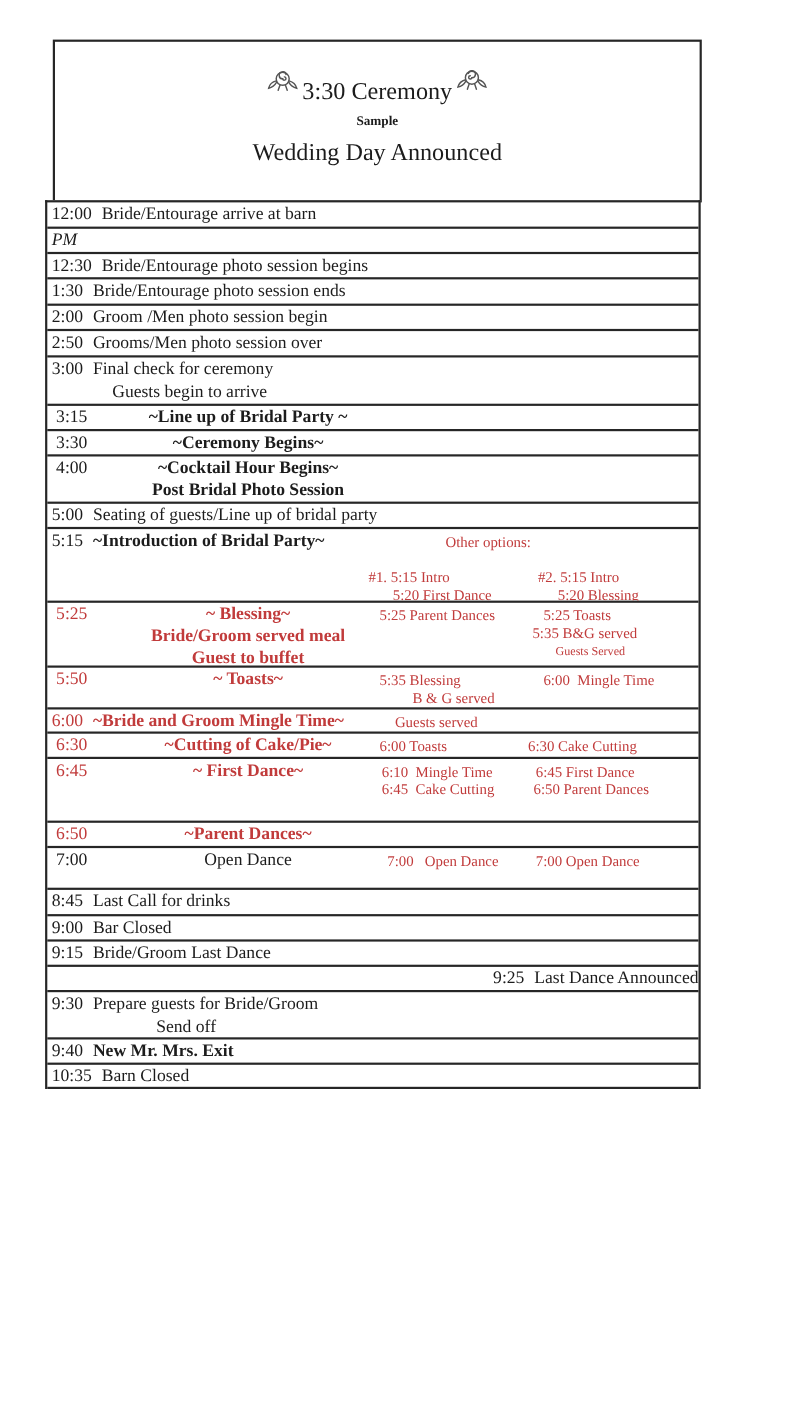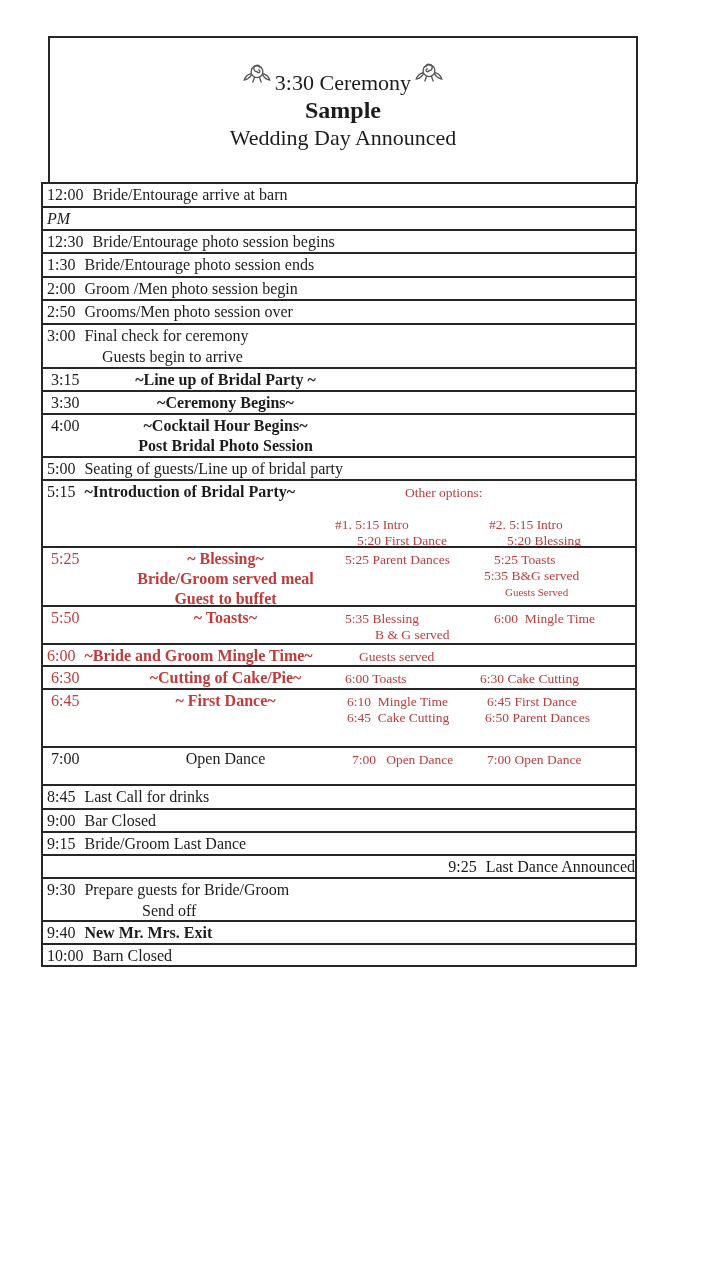--- a/index.html
+++ b/index.html
@@ -6,21 +6,21 @@
   .page{
     position:relative;width:648px;height:1280px;background:#ffffff;overflow:hidden;
     font-family:"Liberation Serif","DejaVu Serif",serif;color:#1c1c1c;
   }
   
   .headerbox{
     position:absolute;left:48px;top:36px;width:590px;height:148px;
     border:2px solid #262626;box-sizing:border-box;text-align:center;background:#fff;
   }
   .h-line1{margin-top:32px;font-size:22px;line-height:26px;display:flex;justify-content:center;align-items:center;gap:3px;}
-  .h-line2{font-size:24px;font-weight:bold;line-height:28px;}
+  .h-line2{font-size:12px;font-weight:bold;line-height:28px;}
   .h-line3{font-size:22px;line-height:28px;}
   .rose{width:30px;height:24px;flex:0 0 auto;}
   .rose.left{transform:translateY(-9px);}
   .rose.right{transform:translateY(-10px) scaleX(-1);}
   
   .rowsbox{
     position:absolute;left:41px;top:182px;width:596px;
     border:2px solid #262626;border-bottom:none;box-sizing:border-box;background:#fff;
   }
   .row{position:relative;border-bottom:2px solid #262626;box-sizing:border-box;font-size:16px;overflow:hidden;}
@@ -184,20 +184,26 @@
         </div>
         <div class="colzone c2">
           <div class="cline" style="padding-left: 16px;">6:10  Mingle Time</div>
           <div class="cline" style="padding-left: 16px;">6:45  Cake Cutting</div>
         </div>
         <div class="colzone c3">
           <div class="cline" style="padding-left: 9px;">6:45 First Dance</div>
           <div class="cline" style="padding-left: 7px;">6:50 Parent Dances</div>
         </div>
       </div>
+      <div class="row center" style="height: 23px;">
+        <span class="time-abs red">6:50</span>
+        <div class="mainzone">
+          <div class="mline b red">~Parent Dances~</div>
+        </div>
+      </div>
       <div class="row center" style="height: 38px;">
         <span class="time-abs">7:00</span>
         <div class="mainzone">
           <div class="mline">Open Dance</div>
         </div>
         <div class="colzone c2">
           <div class="cline" style="padding-left: 21px;">7:00   Open Dance</div>
         </div>
         <div class="colzone c3">
           <div class="cline" style="padding-left: 9px;">7:00 Open Dance</div>
@@ -216,17 +222,17 @@
         <div class="line"><span class="time">9:25</span><span class="txt">Last Dance Announced</span></div>
       </div>
       <div class="row" style="height: 43px;">
         <div class="line"><span class="time">9:30</span><span class="txt">Prepare guests for Bride/Groom</span></div>
         <div class="line" style="padding-left: 99px;"><span class="txt">Send off</span></div>
       </div>
       <div class="row" style="height: 23px;">
         <div class="line"><span class="time">9:40</span><span class="txt b">New Mr. Mrs. Exit</span></div>
       </div>
       <div class="row" style="height: 22px;">
-        <div class="line"><span class="time">10:00</span><span class="txt">Barn Closed</span></div>
+        <div class="line"><span class="time">10:35</span><span class="txt">Barn Closed</span></div>
       </div>
     </div>
 
 </div>
 
 </body></html>

